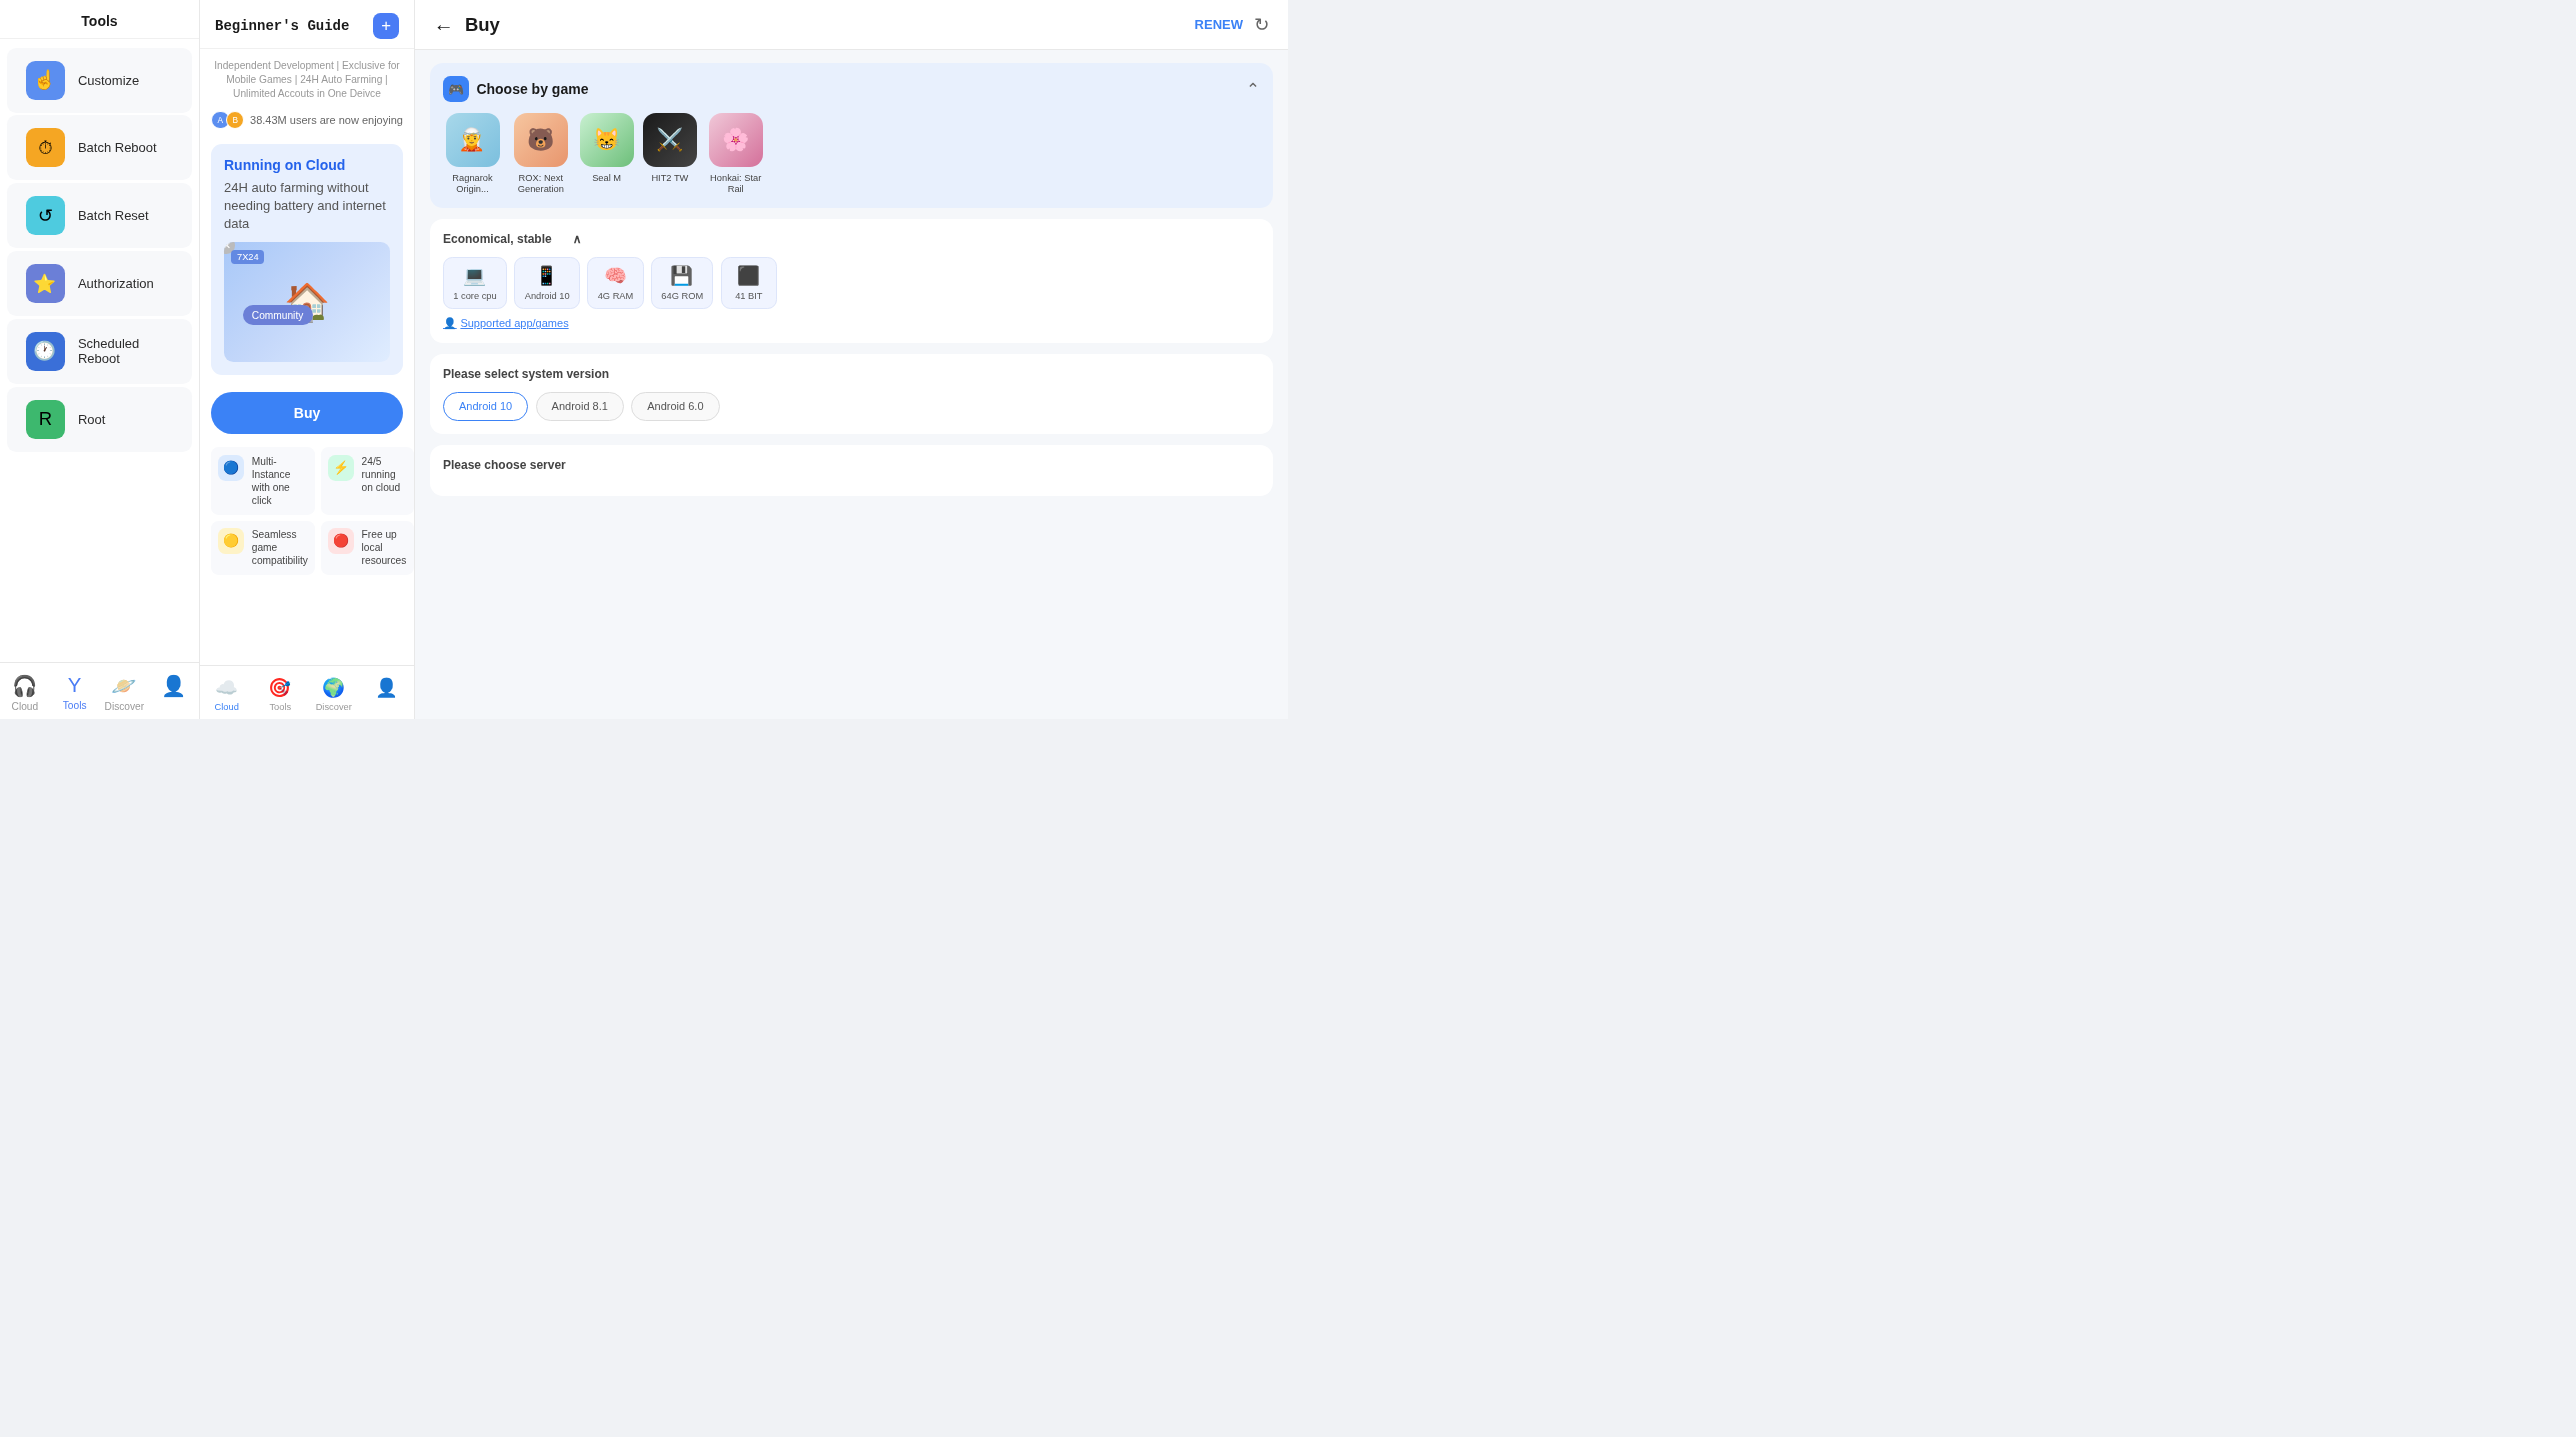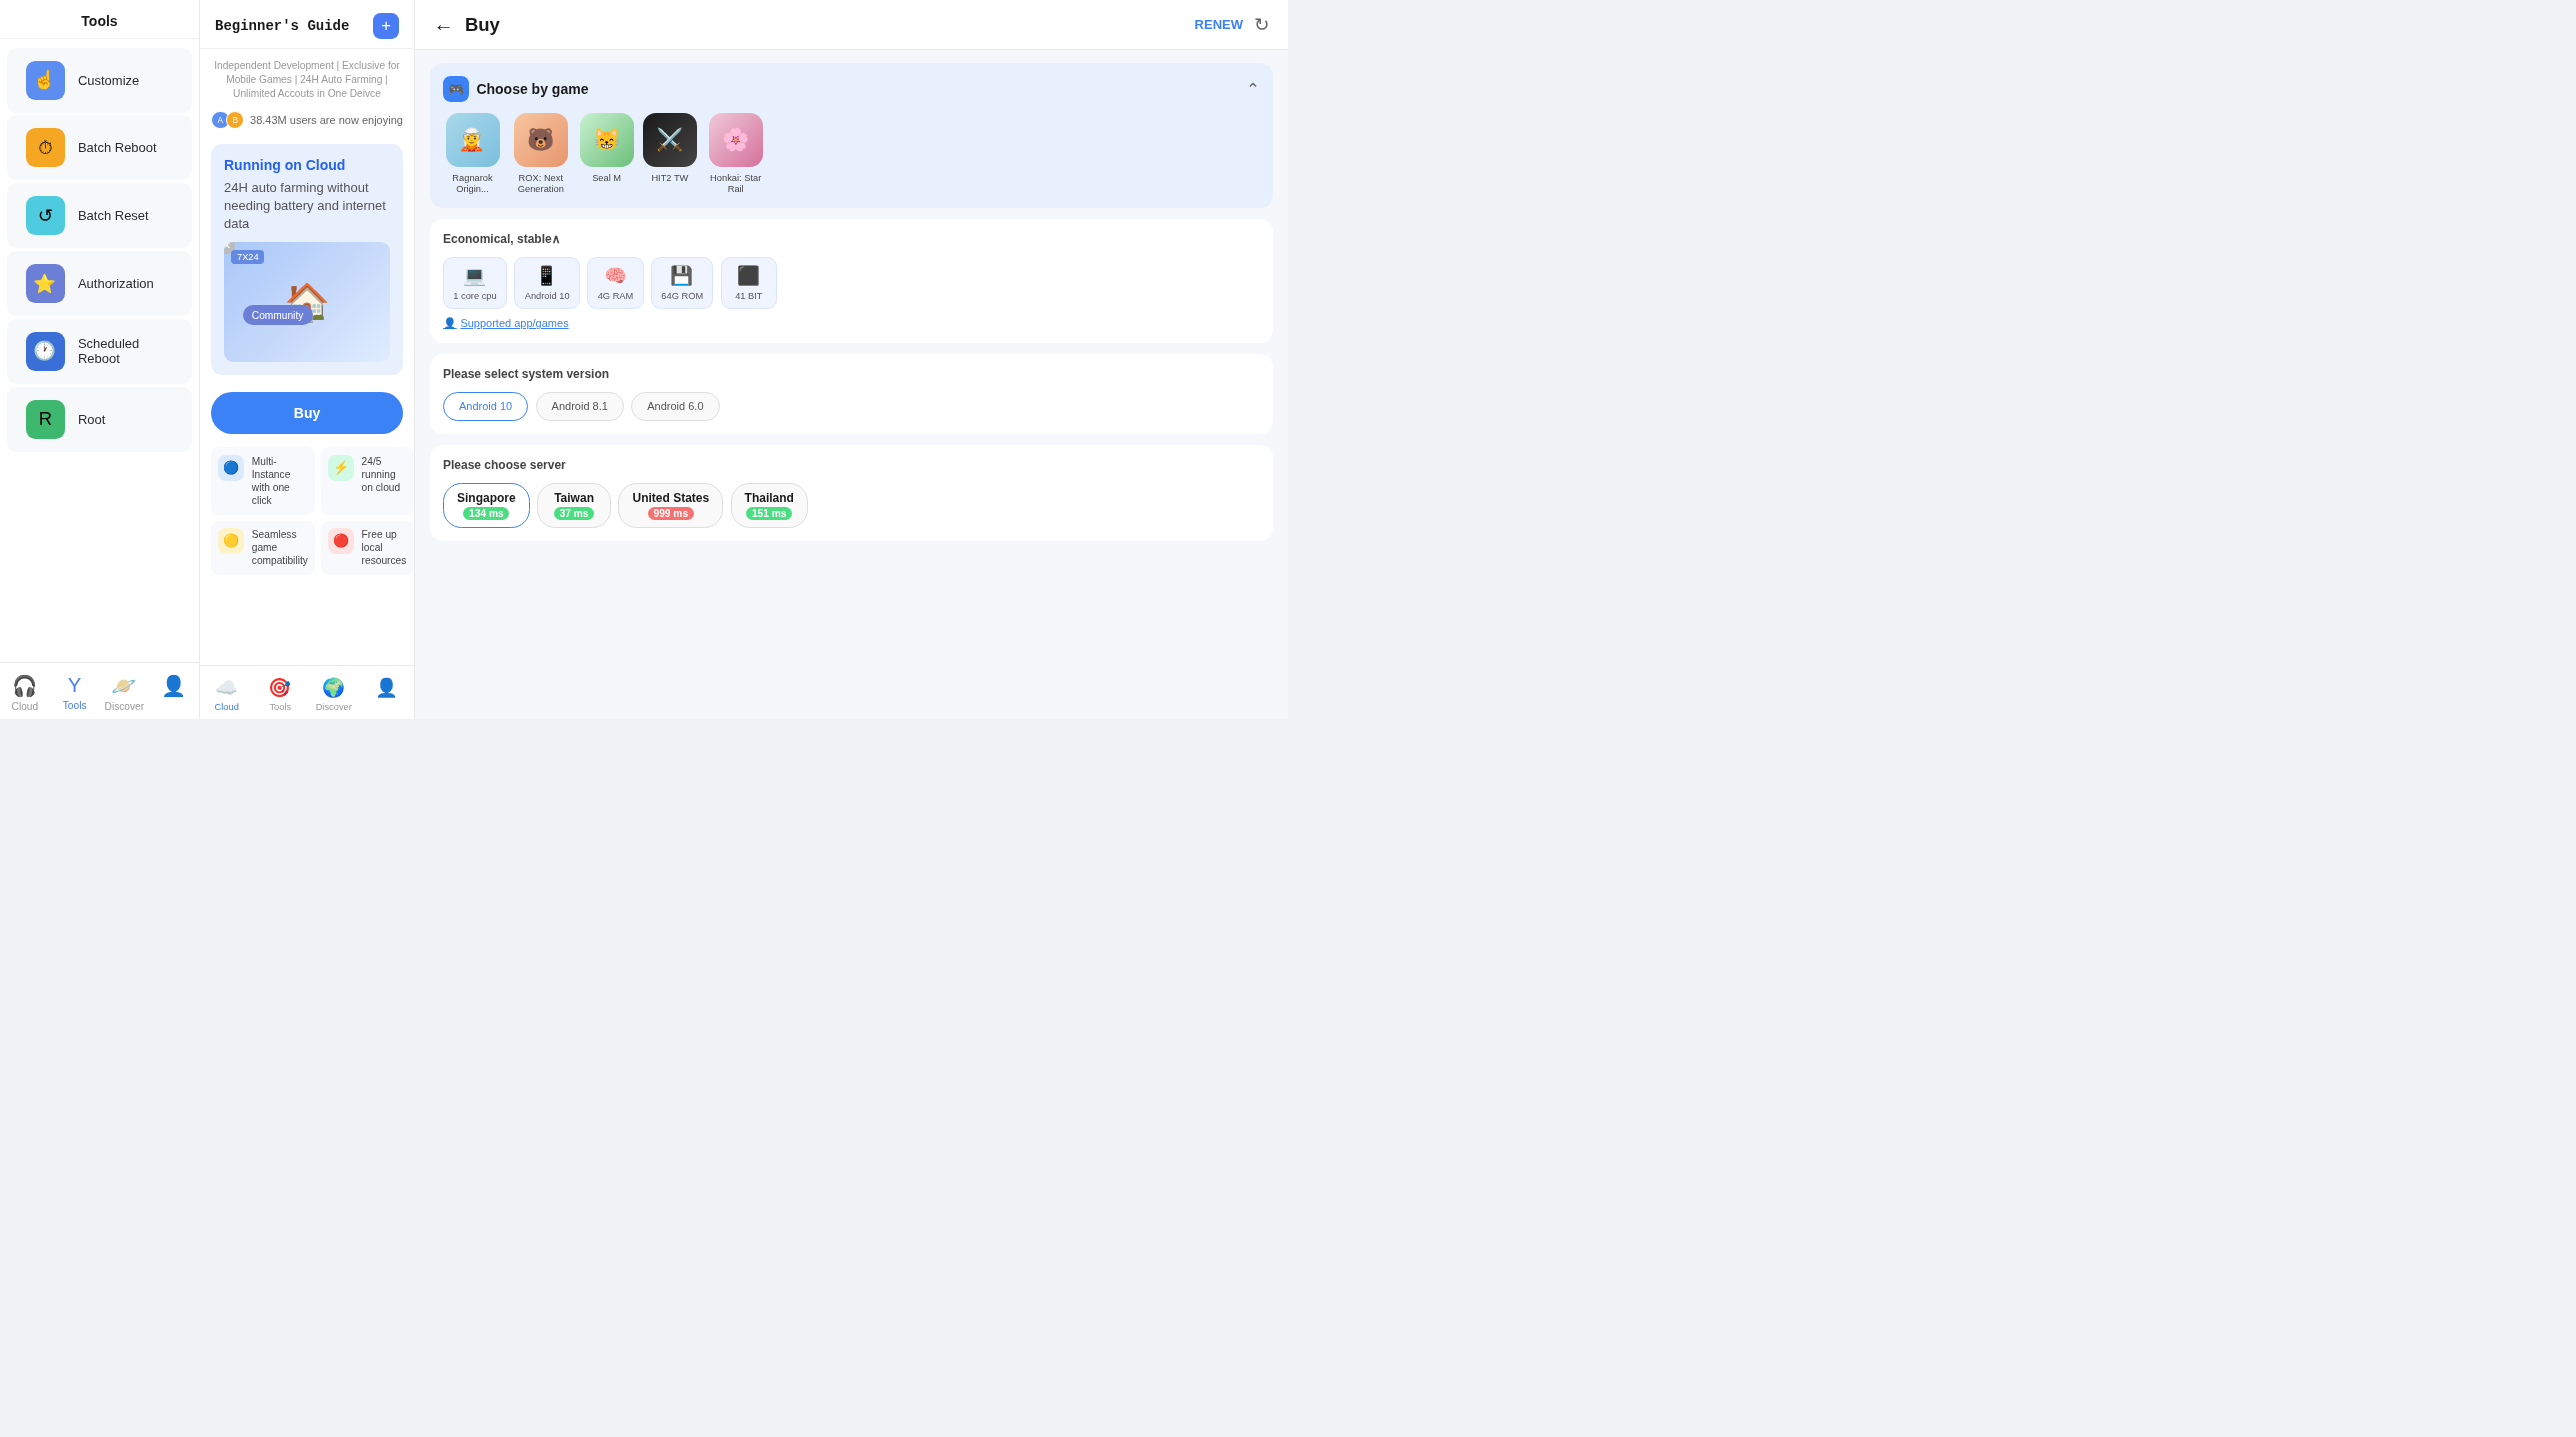--- a/index.html
+++ b/index.html
@@ -445,21 +445,21 @@
       padding: 13px;
       margin-bottom: 11px;
     }
     .sub-section-title {
       font-size: 12px;
       font-weight: 600;
       color: #444;
       margin-bottom: 11px;
       display: flex;
       align-items: center;
-      gap: 0;
+      gap: 21px;
     }
 
     .specs-row {
       display: flex;
       gap: 7.4px;
       flex-wrap: wrap;
     }
     .spec-chip {
       display: flex;
       flex-direction: column;
@@ -762,35 +762,16 @@
       <div class="version-chips">
 
       <div class="version-chip active">Android 10</div>
           <div class="version-chip">Android 8.1</div>
           <div class="version-chip">Android 6.0</div>
         </div>
     </div>
 
     <div class="sub-section">
       <div class="sub-section-title">Please choose server</div>
-      <div class="server-chips">
-
-      <div class="server-chip active">
-    <span class="server-name">Singapore</span>
-    <span class="server-ping ping-green">134 ms</span>
-  </div>
-          <div class="server-chip">
-    <span class="server-name">Taiwan</span>
-    <span class="server-ping ping-green">37 ms</span>
-  </div>
-          <div class="server-chip">
-    <span class="server-name">United States</span>
-    <span class="server-ping ping-red">999 ms</span>
-  </div>
-          <div class="server-chip">
-    <span class="server-name">Thailand</span>
-    <span class="server-ping ping-green">151 ms</span>
-  </div>
-        </div>
     </div>
   </div>
 </div>
 
 
 </body></html>

